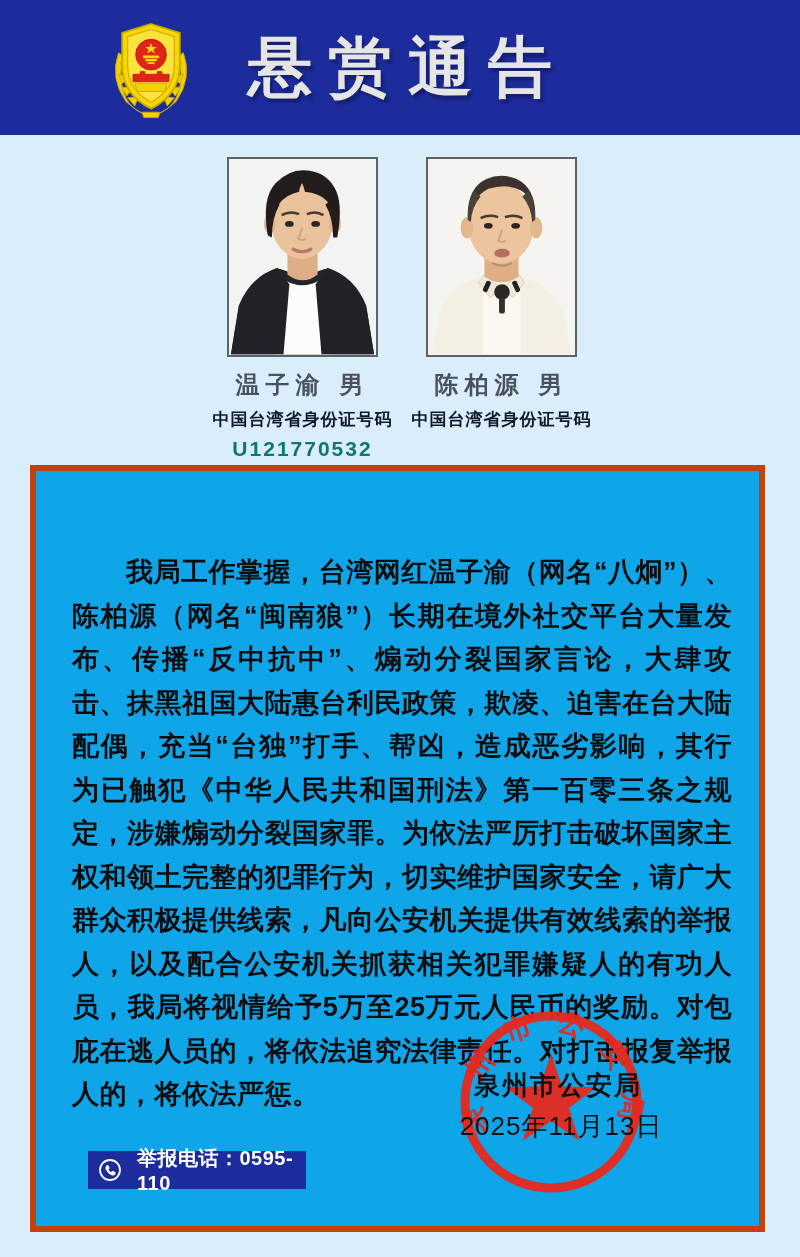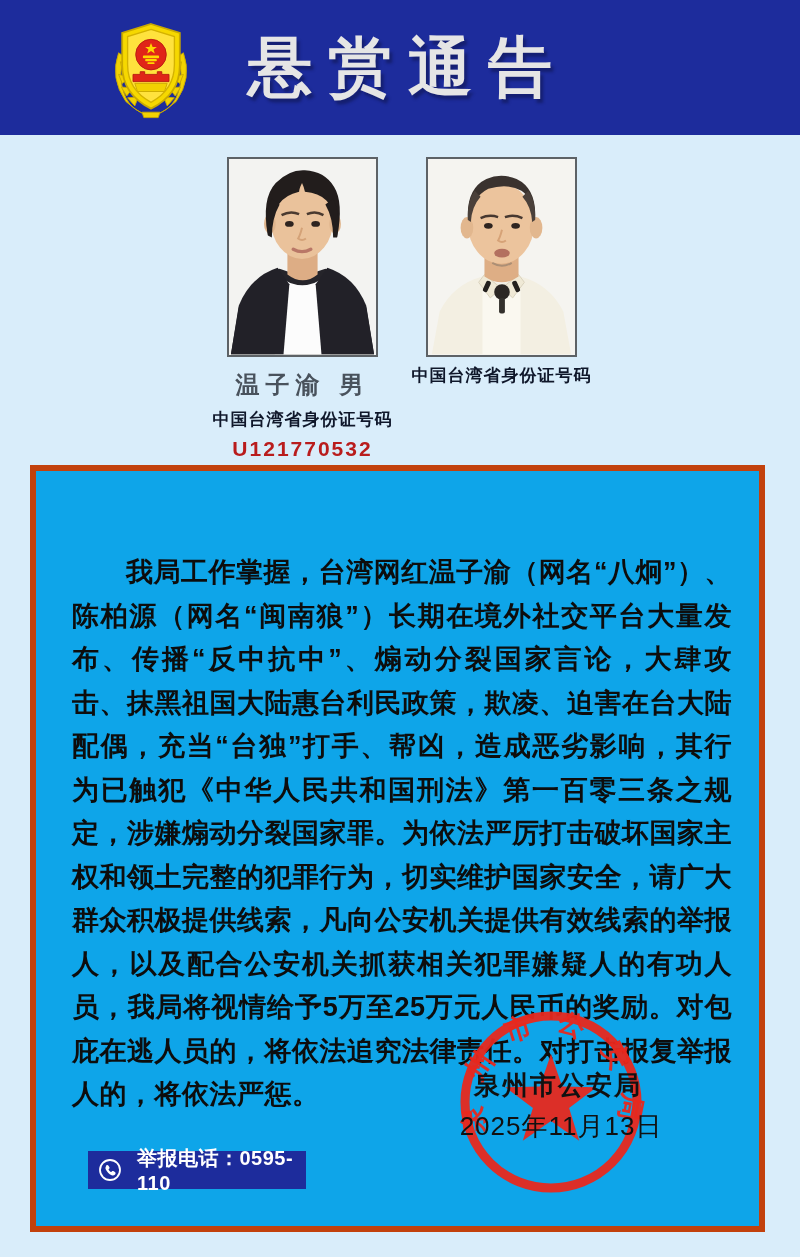--- a/index.html
+++ b/index.html
@@ -33,21 +33,21 @@
   .photo{
     width:151px;height:200px;margin:0 auto;display:block;
     border:2px solid #5d6266;box-sizing:border-box;background:#f4f4f2;
   }
   .suspect-name{
     margin-top:12px;font-size:24px;font-weight:bold;color:#49525c;
     letter-spacing:6px;
   }
   .suspect-name .gender{margin-left:14px;}
   .id-label{margin-top:7px;font-size:17px;font-weight:bold;color:#0f172a;letter-spacing:1px;}
-  .id-number{margin-top:6px;font-size:21px;font-weight:bold;color:#b91c1c;letter-spacing:2px;}
+  .id-number{margin-top:6px;font-size:21px;font-weight:bold;color:#0f766e;letter-spacing:2px;}
 
   
   .card{
     position:absolute;left:30px;top:465px;width:735px;height:767px;
     background:#0ea5e9;border:6px solid #c2410c;box-sizing:border-box;
   }
   .notice-text{
     position:absolute;left:36px;top:80px;width:660px;
     font-size:27px;line-height:43.5px;color:#0d0d0d;
     text-align:justify;text-indent:2em;font-weight:600;
@@ -175,20 +175,23 @@
       <path d="M54,60 q9,-4 18,-1" stroke="#473830" stroke-width="2.5" fill="none"></path>
       <path d="M79,59 q9,-3 18,1" stroke="#473830" stroke-width="2.5" fill="none"></path>
       <ellipse cx="62" cy="68" rx="4.5" ry="3" fill="#2e2420"></ellipse>
       <ellipse cx="90" cy="68" rx="4.5" ry="3" fill="#2e2420"></ellipse>
 
       <path d="M76,72 q-2,8 -4,11 q4,3 8,0" stroke="#d6a277" stroke-width="2" fill="none"></path>
       <ellipse cx="76" cy="96" rx="8" ry="4.5" fill="#b3705f"></ellipse>
 
       <path d="M66,106 q10,6 20,0" stroke="#8a7a6a" stroke-width="2" fill="none" opacity=".6"></path>
     </svg>
+    <div class="suspect-name">
+      <span>陈柏源</span><span class="gender">男</span>
+    </div>
     <div class="id-label">中国台湾省身份证号码</div>
   </div>
 
   <div class="card">
     <p class="notice-text">我局工作掌握，台湾网红温子渝（网名“八炯”）、陈柏源（网名“闽南狼”）长期在境外社交平台大量发布、传播“反中抗中”、煽动分裂国家言论，大肆攻击、抹黑祖国大陆惠台利民政策，欺凌、迫害在台大陆配偶，充当“台独”打手、帮凶，造成恶劣影响，其行为已触犯《中华人民共和国刑法》第一百零三条之规定，涉嫌煽动分裂国家罪。为依法严厉打击破坏国家主权和领土完整的犯罪行为，切实维护国家安全，请广大群众积极提供线索，凡向公安机关提供有效线索的举报人，以及配合公安机关抓获相关犯罪嫌疑人的有功人员，我局将视情给予5万至25万元人民币的奖励。对包庇在逃人员的，将依法追究法律责任。对打击报复举报人的，将依法严惩。</p>
 
     <svg class="seal" viewBox="0 0 190 190" aria-hidden="true">
       <circle cx="95" cy="95" r="86" fill="none" stroke="#e8281e" stroke-width="9" opacity=".95"></circle>
       <polygon points="95,47 106.2,79.6 140.6,80.2 113.1,100.9 123.2,133.8 95,114 66.8,133.8 76.9,100.9 49.4,80.2 83.8,79.6" fill="#e8281e" opacity=".95"></polygon>
       <defs>

